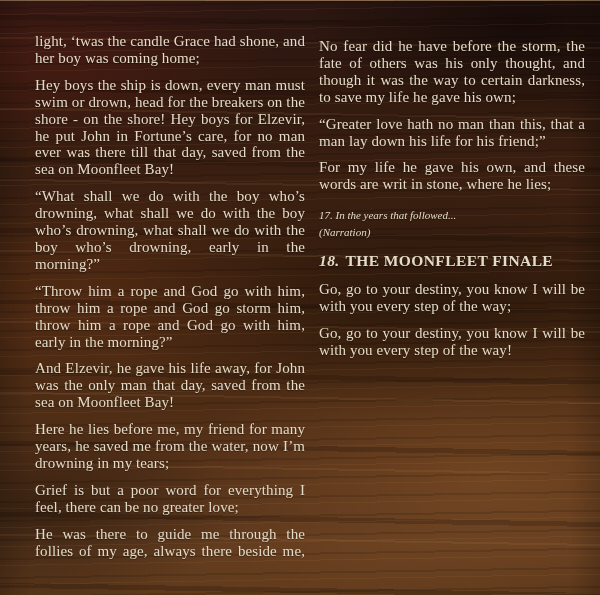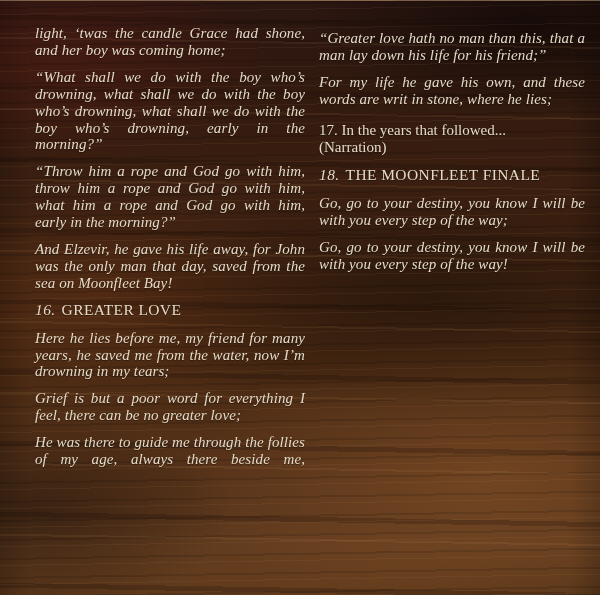--- a/index.html
+++ b/index.html
@@ -44,64 +44,65 @@
       
       linear-gradient(180deg,
         #2c1611 0%, #321a0f 16%, #3c2011 32%, #422511 48%,
         #4a2a13 62%, #563219 78%, #5f3a1e 92%, #563419 100%);
   }
 
   .col { min-width: 0; }
   .col-right { padding-top: 5px; }
 
   .para {
-    margin: 0 0 10px 0;
+    margin: 8px 0 10px 0;
     letter-spacing: 0.1px;
     text-shadow: 0 1px 1px rgba(0,0,0,0.40);
-    font-style: italic;
   }
   
   .para-cont { text-align-last: justify; }
 
   .heading {
     margin: 8px 0 11px 0;
     font-size: 15.5px;
-    font-weight: normal;
+    font-weight: bold;
     letter-spacing: 0.4px;
     text-align: right;
     text-align-last: left;
     text-shadow: 0 1px 1px rgba(0,0,0,0.40);
   }
   .track-number { font-style: italic; margin-right: 6px; }
 
   .narration {
     margin: 14px 0 12px 0;
-    font-size: 15px;
+    font-style: italic;
+    font-size: 11px;
     text-align: left;
     text-align-last: left;
     text-shadow: 0 1px 1px rgba(0,0,0,0.40);
   }
 </style>
 </head>
 <body>
 
 <div class="page">
 
   <div class="col col-left">
     <p class="para">light, ‘twas the candle Grace had shone, and her boy was coming home;</p>
+    <p class="para">Hey boys the ship is down, every man must swim or drown, head for the breakers on the shore - on the shore! Hey boys for Elzevir, he put John in Fortune’s care, for no man ever was there till that day, saved from the sea on Moonfleet Bay!</p>
     <p class="para">“What shall we do with the boy who’s drowning, what shall we do with the boy who’s drowning, what shall we do with the boy who’s drowning, early in the morning?”</p>
-    <p class="para">“Throw him a rope and God go with him, throw him a rope and God go with him, what him a rope and God go with him, early in the morning?”</p>
+    <p class="para">“Throw him a rope and God go with him, throw him a rope and God go storm him, throw him a rope and God go with him, early in the morning?”</p>
     <p class="para">And Elzevir, he gave his life away, for John was the only man that day, saved from the sea on Moonfleet Bay!</p>
-    <h3 class="heading"><span class="track-number">16.</span><span class="track-title">GREATER LOVE</span></h3>
     <p class="para">Here he lies before me, my friend for many years, he saved me from the water, now I’m drowning in my tears;</p>
     <p class="para">Grief is but a poor word for everything I feel, there can be no greater love;</p>
     <p class="para para-cont">He was there to guide me through the follies of my age, always there beside me,</p>
   </div>
 
   <div class="col col-right">
+    <p class="para">No fear did he have before the storm, the fate of others was his only thought, and though it was the way to certain darkness, to save my life he gave his own;</p>
     <p class="para">“Greater love hath no man than this, that a man lay down his life for his friend;”</p>
     <p class="para">For my life he gave his own, and these words are writ in stone, where he lies;</p>
     <div class="narration">
       <span>17. In the years that followed...</span><br>
       <span>(Narration)</span>
     </div>
     <h3 class="heading"><span class="track-number">18.</span><span class="track-title">THE MOONFLEET FINALE</span></h3>
     <p class="para">Go, go to your destiny, you know I will be with you every step of the way;</p>
     <p class="para">Go, go to your destiny, you know I will be with you every step of the way!</p>
   </div>

